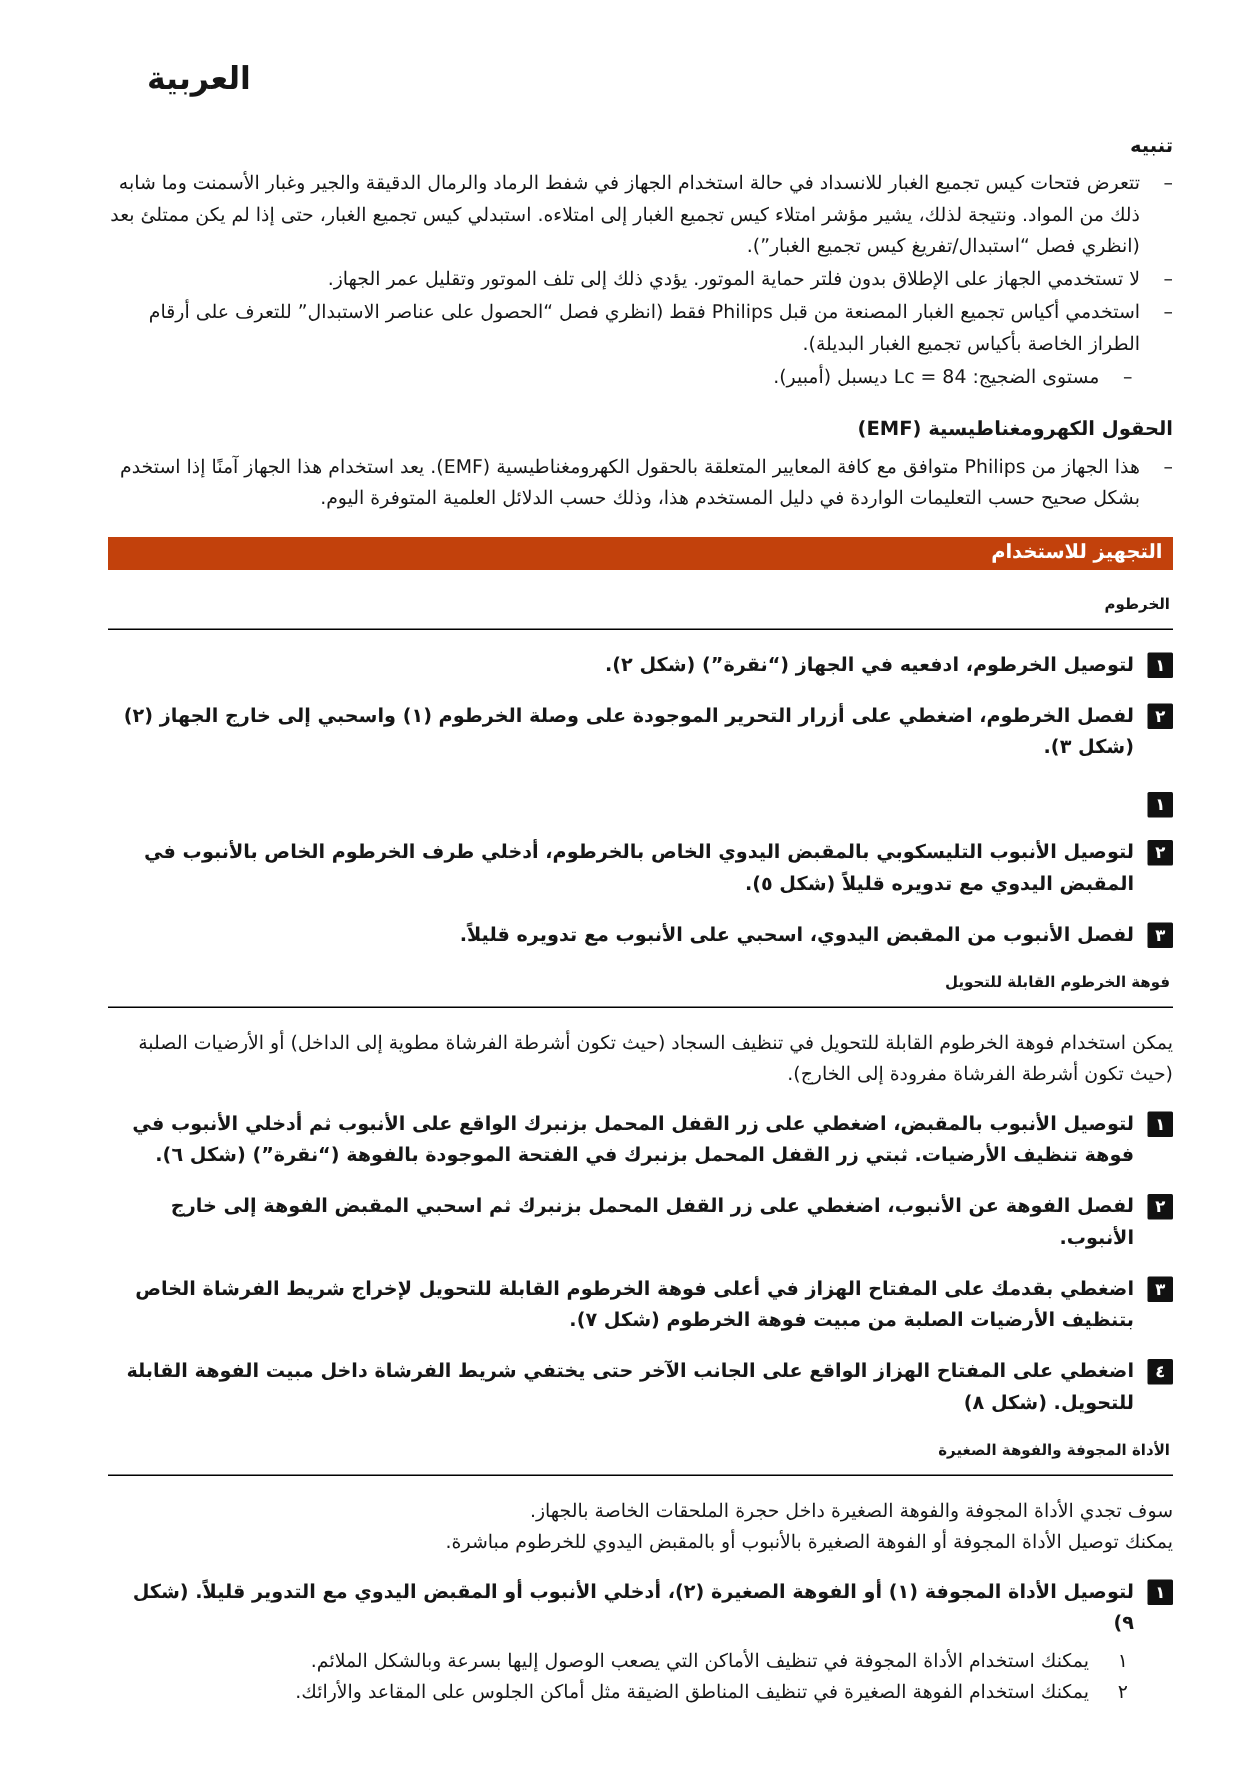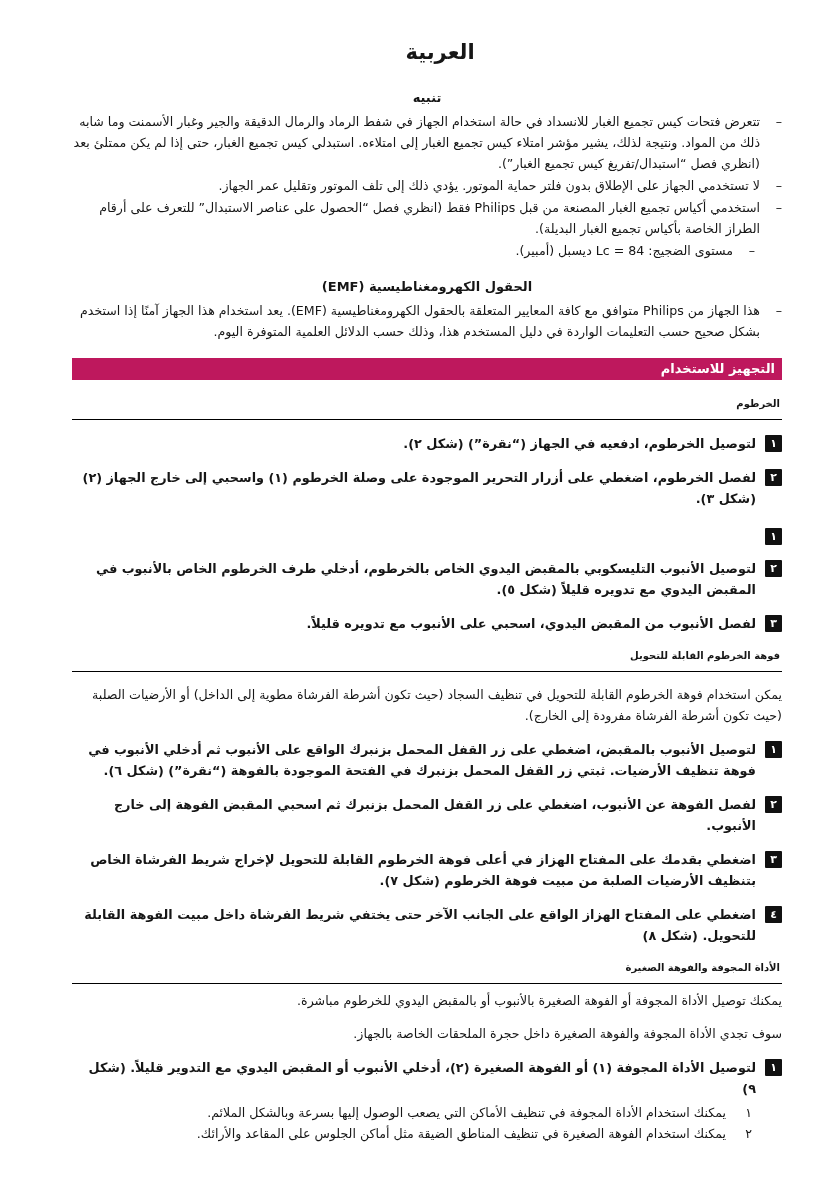--- a/index.html
+++ b/index.html
@@ -5,35 +5,35 @@
   html,body { margin:0; padding:0; }
   body {
     width:840px; height:1192px; background:#ffffff; color:#161616;
     font-family:"DejaVu Sans", sans-serif; overflow:hidden;
   }
   .page {
     box-sizing:border-box; width:840px; height:1192px;
     padding:40px 58px 16px 72px;
   }
   .lang-title {
-    direction:rtl; text-align:center; padding-left:26px;
+    direction:rtl; text-align:left; padding-left:26px;
     font-size:21px; font-weight:bold; margin:0 0 24px 0;
   }
   .rtl { direction:rtl; text-align:right; }
   .mini-heading {
-    font-size:13px; font-weight:bold; line-height:20px; margin:12px 0 3px 0;text-align:center;
+    font-size:13px; font-weight:bold; line-height:20px; margin:12px 0 3px 0;
   }
   .bullet {
     display:flex; font-size:12.6px; line-height:21px; margin:1px 0;
   }
   .bullet .dash { flex:0 0 22px; }
   .bullet.indent { padding-right:27px; }
   .bullet .btext { flex:1 1 auto; }
   .section-bar {
-    background:#be185d; color:#ffffff; font-weight:bold; font-size:13px;
+    background:#c2410c; color:#ffffff; font-weight:bold; font-size:13px;
     height:22px; line-height:22px; padding:0 7px; margin:16px 0 6px 0;
   }
   .subsection-title {
     font-size:10px; font-weight:bold; line-height:19px;
     padding:8px 2px 6px 0; border-bottom:1.5px solid #000; margin-bottom:6px;
   }
   .intro { font-size:12.6px; line-height:21px; margin:12px 0 4px 0; }
   .step { display:flex; align-items:flex-start; margin:13px 0 0 0; }
   .step-badge {
     flex:0 0 auto; width:17px; height:17px; background:#111; color:#fff;
@@ -129,22 +129,22 @@
       </div>
       <div class="step">
         <span class="step-badge">٤</span>
         <span class="step-text">اضغطي على المفتاح الهزاز الواقع على الجانب الآخر حتى يختفي شريط الفرشاة داخل مبيت الفوهة القابلة للتحويل. (شكل ٨)</span>
       </div>
       <div class="gap-sm"></div>
     </div>
 
     <div>
       <div class="subsection-title">الأداة المجوفة والفوهة الصغيرة</div>
+      <div class="intro" style="margin-bottom:0;">سوف تجدي الأداة المجوفة والفوهة الصغيرة داخل حجرة الملحقات الخاصة بالجهاز.</div>
       <div class="intro" style="margin-top:0;">يمكنك توصيل الأداة المجوفة أو الفوهة الصغيرة بالأنبوب أو بالمقبض اليدوي للخرطوم مباشرة.</div>
-      <div class="intro" style="margin-bottom:0;">سوف تجدي الأداة المجوفة والفوهة الصغيرة داخل حجرة الملحقات الخاصة بالجهاز.</div>
       <div class="step">
         <span class="step-badge">١</span>
         <span class="step-text">لتوصيل الأداة المجوفة (١) أو الفوهة الصغيرة (٢)، أدخلي الأنبوب أو المقبض اليدوي مع التدوير قليلاً. (شكل ٩)</span>
       </div>
       <div class="substeps">
         <div class="substep">
           <span class="substep-num">١</span>
           <span class="substep-text">يمكنك استخدام الأداة المجوفة في تنظيف الأماكن التي يصعب الوصول إليها بسرعة وبالشكل الملائم.</span>
         </div>
         <div class="substep">

